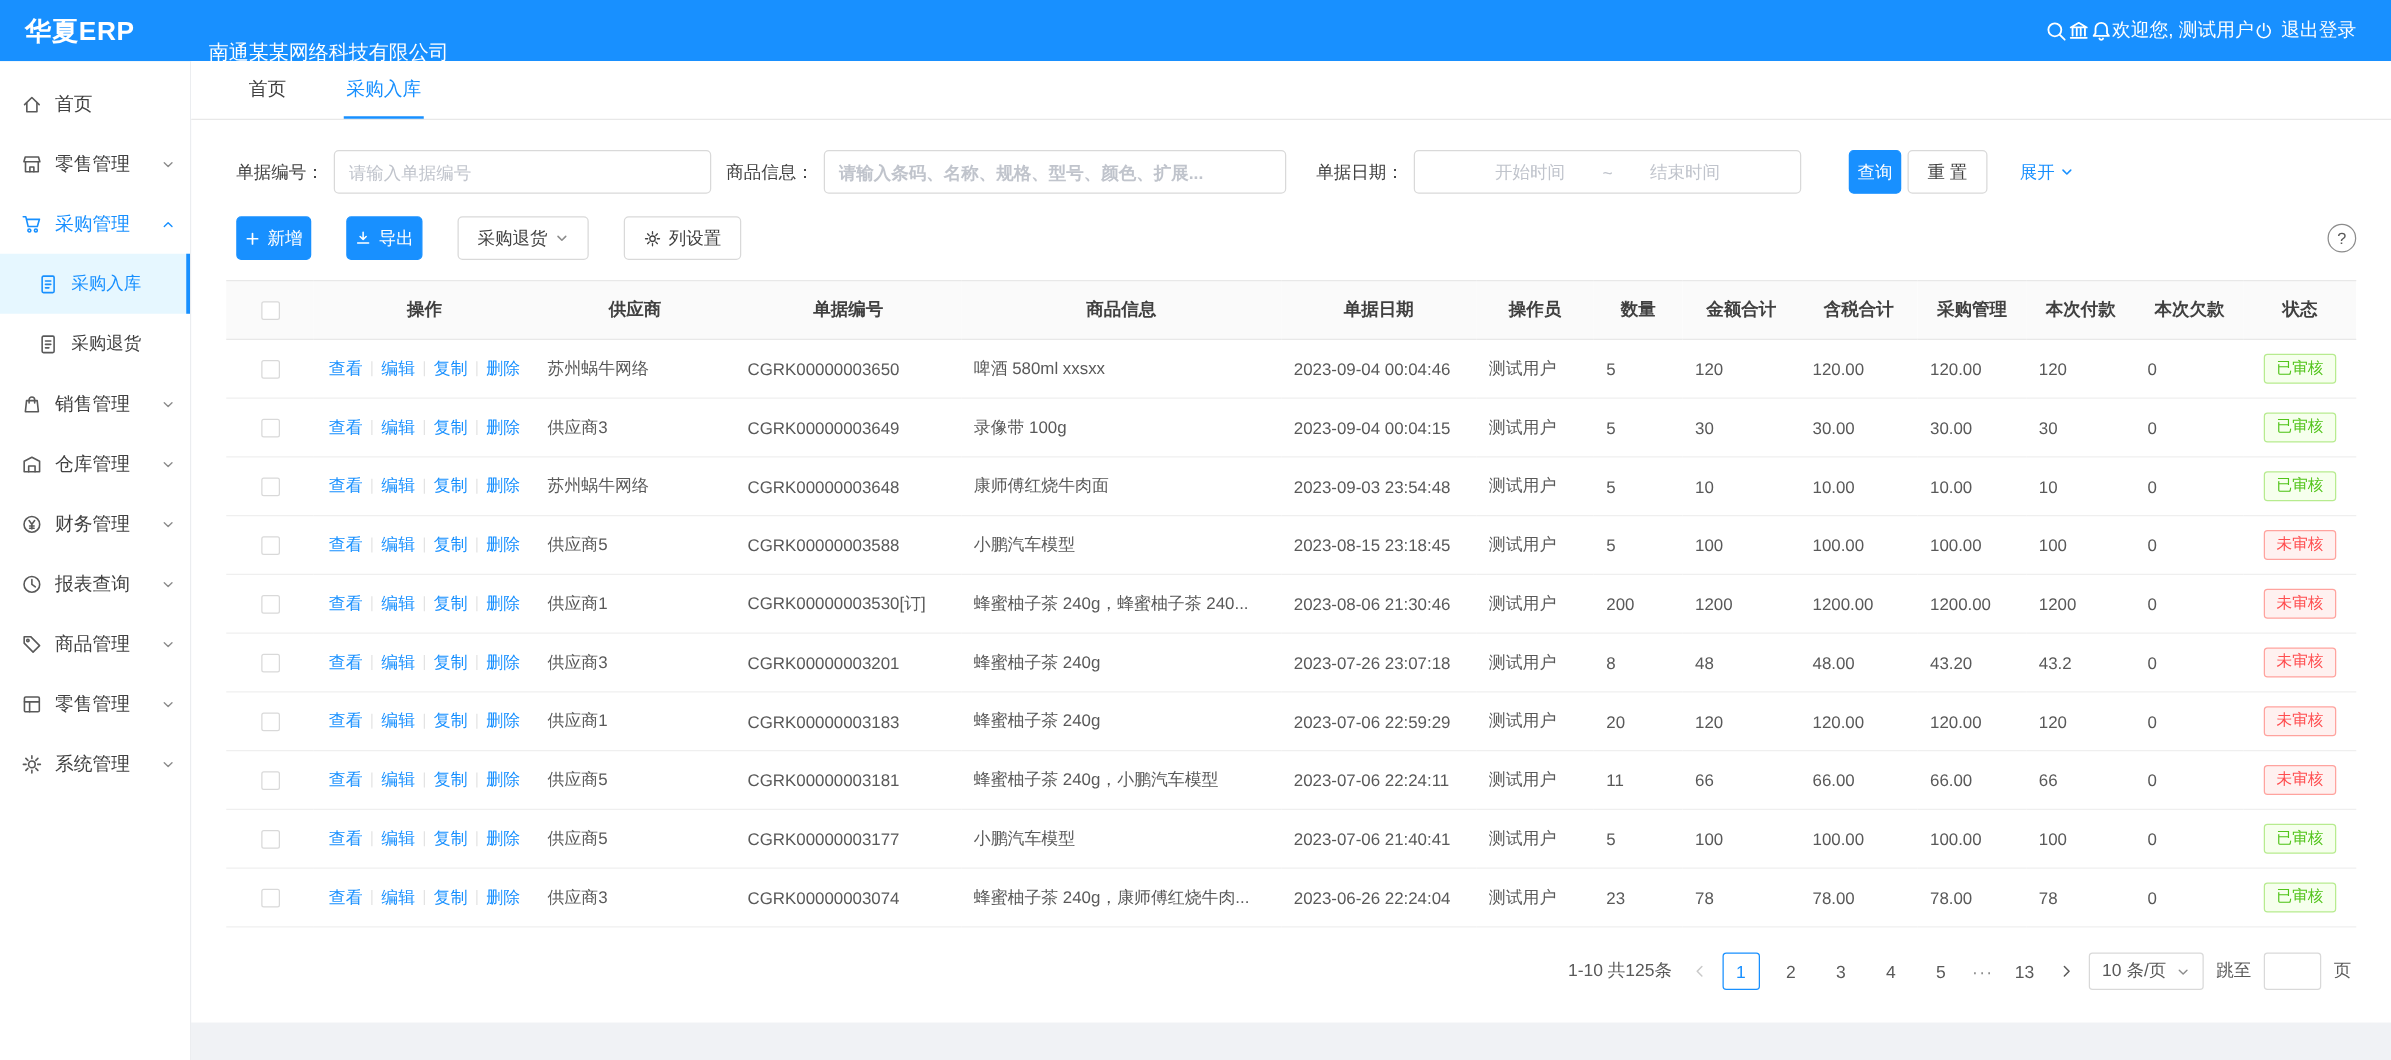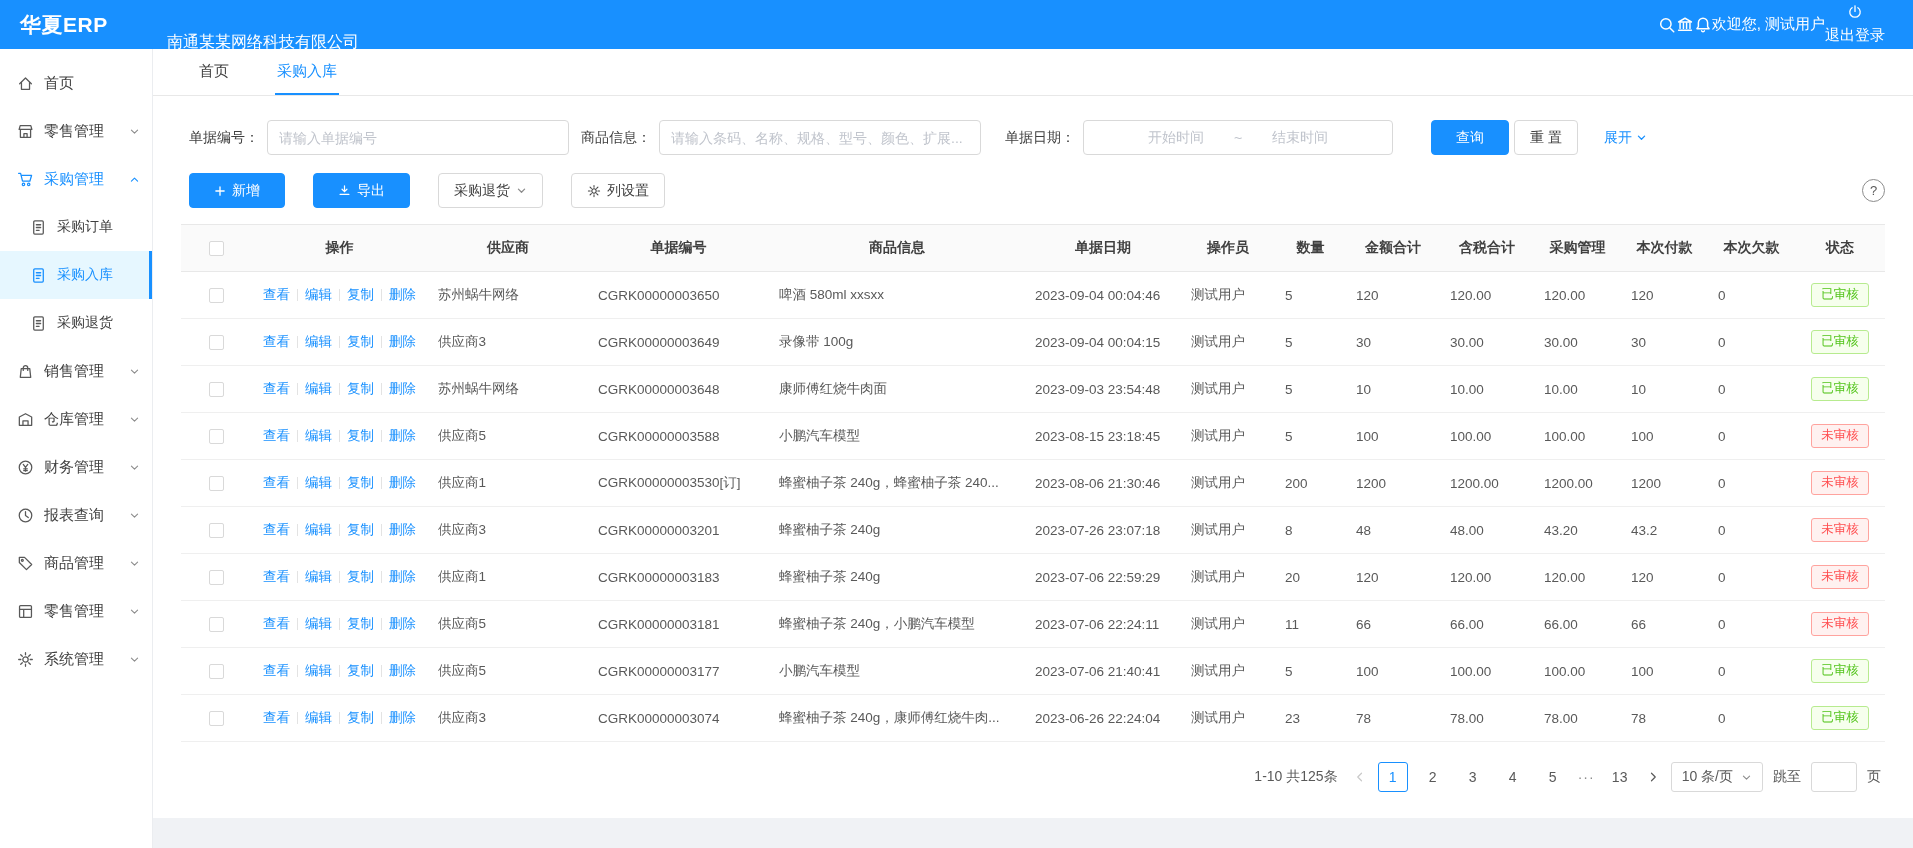--- a/index.html
+++ b/index.html
@@ -13,21 +13,21 @@
   body{overflow:hidden;font-family:"Liberation Sans","DejaVu Sans",sans-serif;font-size:14px;color:#595959;background:#f0f2f5;}
   .app{display:flex;flex-direction:column;height:100%;}
 
   
   .topbar{height:49px;background:var(--primary);display:flex;align-items:center;color:#fff;flex-shrink:0;}
   .logo{width:153px;padding-left:20px;font-size:21px;font-weight:bold;letter-spacing:.5px;white-space:nowrap;}
   .company{font-size:16px;margin-left:14px;white-space:nowrap;margin-top:36px;}
   .topbar-right{margin-left:auto;display:flex;align-items:center;padding-right:28px;font-size:15px;}
   .tb-icon{display:inline-flex;cursor:pointer;}
   .welcome{white-space:nowrap;}
-  .logout{display:inline-flex;align-items:center;gap:6px;cursor:pointer;white-space:nowrap;flex-direction:column;}
+  .logout{display:inline-flex;align-items:center;gap:6px;cursor:pointer;white-space:nowrap;}
 
   .body{flex:1;display:flex;min-height:0;}
 
   
   .sidebar{width:153px;background:#fff;border-right:1px solid #ebedf0;padding-top:10px;flex-shrink:0;overflow:hidden;}
   .menu-item{height:48px;display:flex;align-items:center;padding:0 12px 0 17px;font-size:15px;color:#404040;cursor:pointer;white-space:nowrap;}
   .mi-icon{display:inline-flex;color:#595959;flex-shrink:0;}
   .menu-item .mi-label{margin-left:10px;flex:1;overflow:hidden;}
   .mi-chev{color:#8c8c8c;display:inline-flex;}
   .menu-item.open, .menu-item.open .mi-icon, .menu-item.open .mi-chev{color:var(--primary);}
@@ -44,24 +44,24 @@
   .tab.active{color:var(--primary);border-bottom-color:var(--primary);}
 
   
   .filters{display:flex;align-items:center;padding:24px 28px 2px 36px;}
   .f-label{color:#404040;white-space:nowrap;}
   .f-label.ml{margin-left:12px;}
   .f-label.ml2{margin-left:24px;}
   .f-input{height:35px;border:1px solid #d9d9d9;border-radius:4px;padding:0 11px;font-size:14px;color:#3b82f6;outline:none;margin-left:8px;font-family:inherit;}
   .f-input::placeholder{color:#c0c4cc;}
   .f-doc{width:302px;}
-  .f-prod{width:322px;}
+  .f-prod{width:370px;font-weight:bold;}
   .range{width:310px;height:35px;border:1px solid #d9d9d9;border-radius:4px;display:flex;align-items:center;justify-content:center;gap:30px;color:#c0c4cc;margin-left:8px;font-size:14px;cursor:pointer;}
   .btn{height:35px;border-radius:4px;font-size:14px;display:inline-flex;align-items:center;gap:6px;cursor:pointer;font-family:inherit;}
-  .btn-primary{background:var(--primary);border:1px solid var(--primary);color:#fff;padding:0 24px;}
+  .btn-primary{background:var(--primary);border:1px solid var(--primary);color:#fff;padding:0 6px;}
   .btn-default{background:#fff;border:1px solid #d9d9d9;color:#404040;padding:0 15px;}
   .search-btn{margin-left:38px;}
   .reset-btn{margin-left:5px;}
   .expand-link{color:var(--primary);margin-left:26px;display:inline-flex;align-items:center;gap:4px;cursor:pointer;white-space:nowrap;}
 
   
   .toolbar{display:flex;align-items:center;padding:16px 28px 0 36px;gap:28px;}
   .b-ic{display:inline-flex;}
   .caret{color:#8c8c8c;}
   .help{margin-left:auto;width:23px;height:23px;border:1px solid #8c8c8c;border-radius:50%;display:flex;align-items:center;justify-content:center;color:#595959;font-size:13px;cursor:pointer;flex-shrink:0;}
@@ -169,29 +169,20 @@
                 <circle cx="11" cy="12.6" r="1.1"></circle>
               </svg>
             </span>
             <span class="mi-label">采购管理</span>
             <span class="mi-chev">
               <svg width="11" height="11" viewBox="0 0 16 16" fill="none" stroke="currentColor" stroke-width="1.6" stroke-linecap="round" stroke-linejoin="round">
                 <path d="M3.5 10.5L8 6l4.5 4.5"></path>
               </svg>
             </span>
           </div>
-          <div class="menu-item sub">
-            <span class="mi-icon">
-              <svg width="17" height="17" viewBox="0 0 16 16" fill="none" stroke="currentColor" stroke-width="1.2" stroke-linecap="round" stroke-linejoin="round">
-                <rect x="3.5" y="1.8" width="9" height="12.4" rx="1"></rect>
-                <path d="M6 5.4h4M6 8h4M6 10.6h2.6"></path>
-              </svg>
-            </span>
-            <span class="mi-label">采购订单</span>
-          </div>
           <div class="menu-item sub active">
             <span class="mi-icon">
               <svg width="17" height="17" viewBox="0 0 16 16" fill="none" stroke="currentColor" stroke-width="1.2" stroke-linecap="round" stroke-linejoin="round">
                 <rect x="3.5" y="1.8" width="9" height="12.4" rx="1"></rect>
                 <path d="M6 5.4h4M6 8h4M6 10.6h2.6"></path>
               </svg>
             </span>
             <span class="mi-label">采购入库</span>
           </div>
           <div class="menu-item sub">

